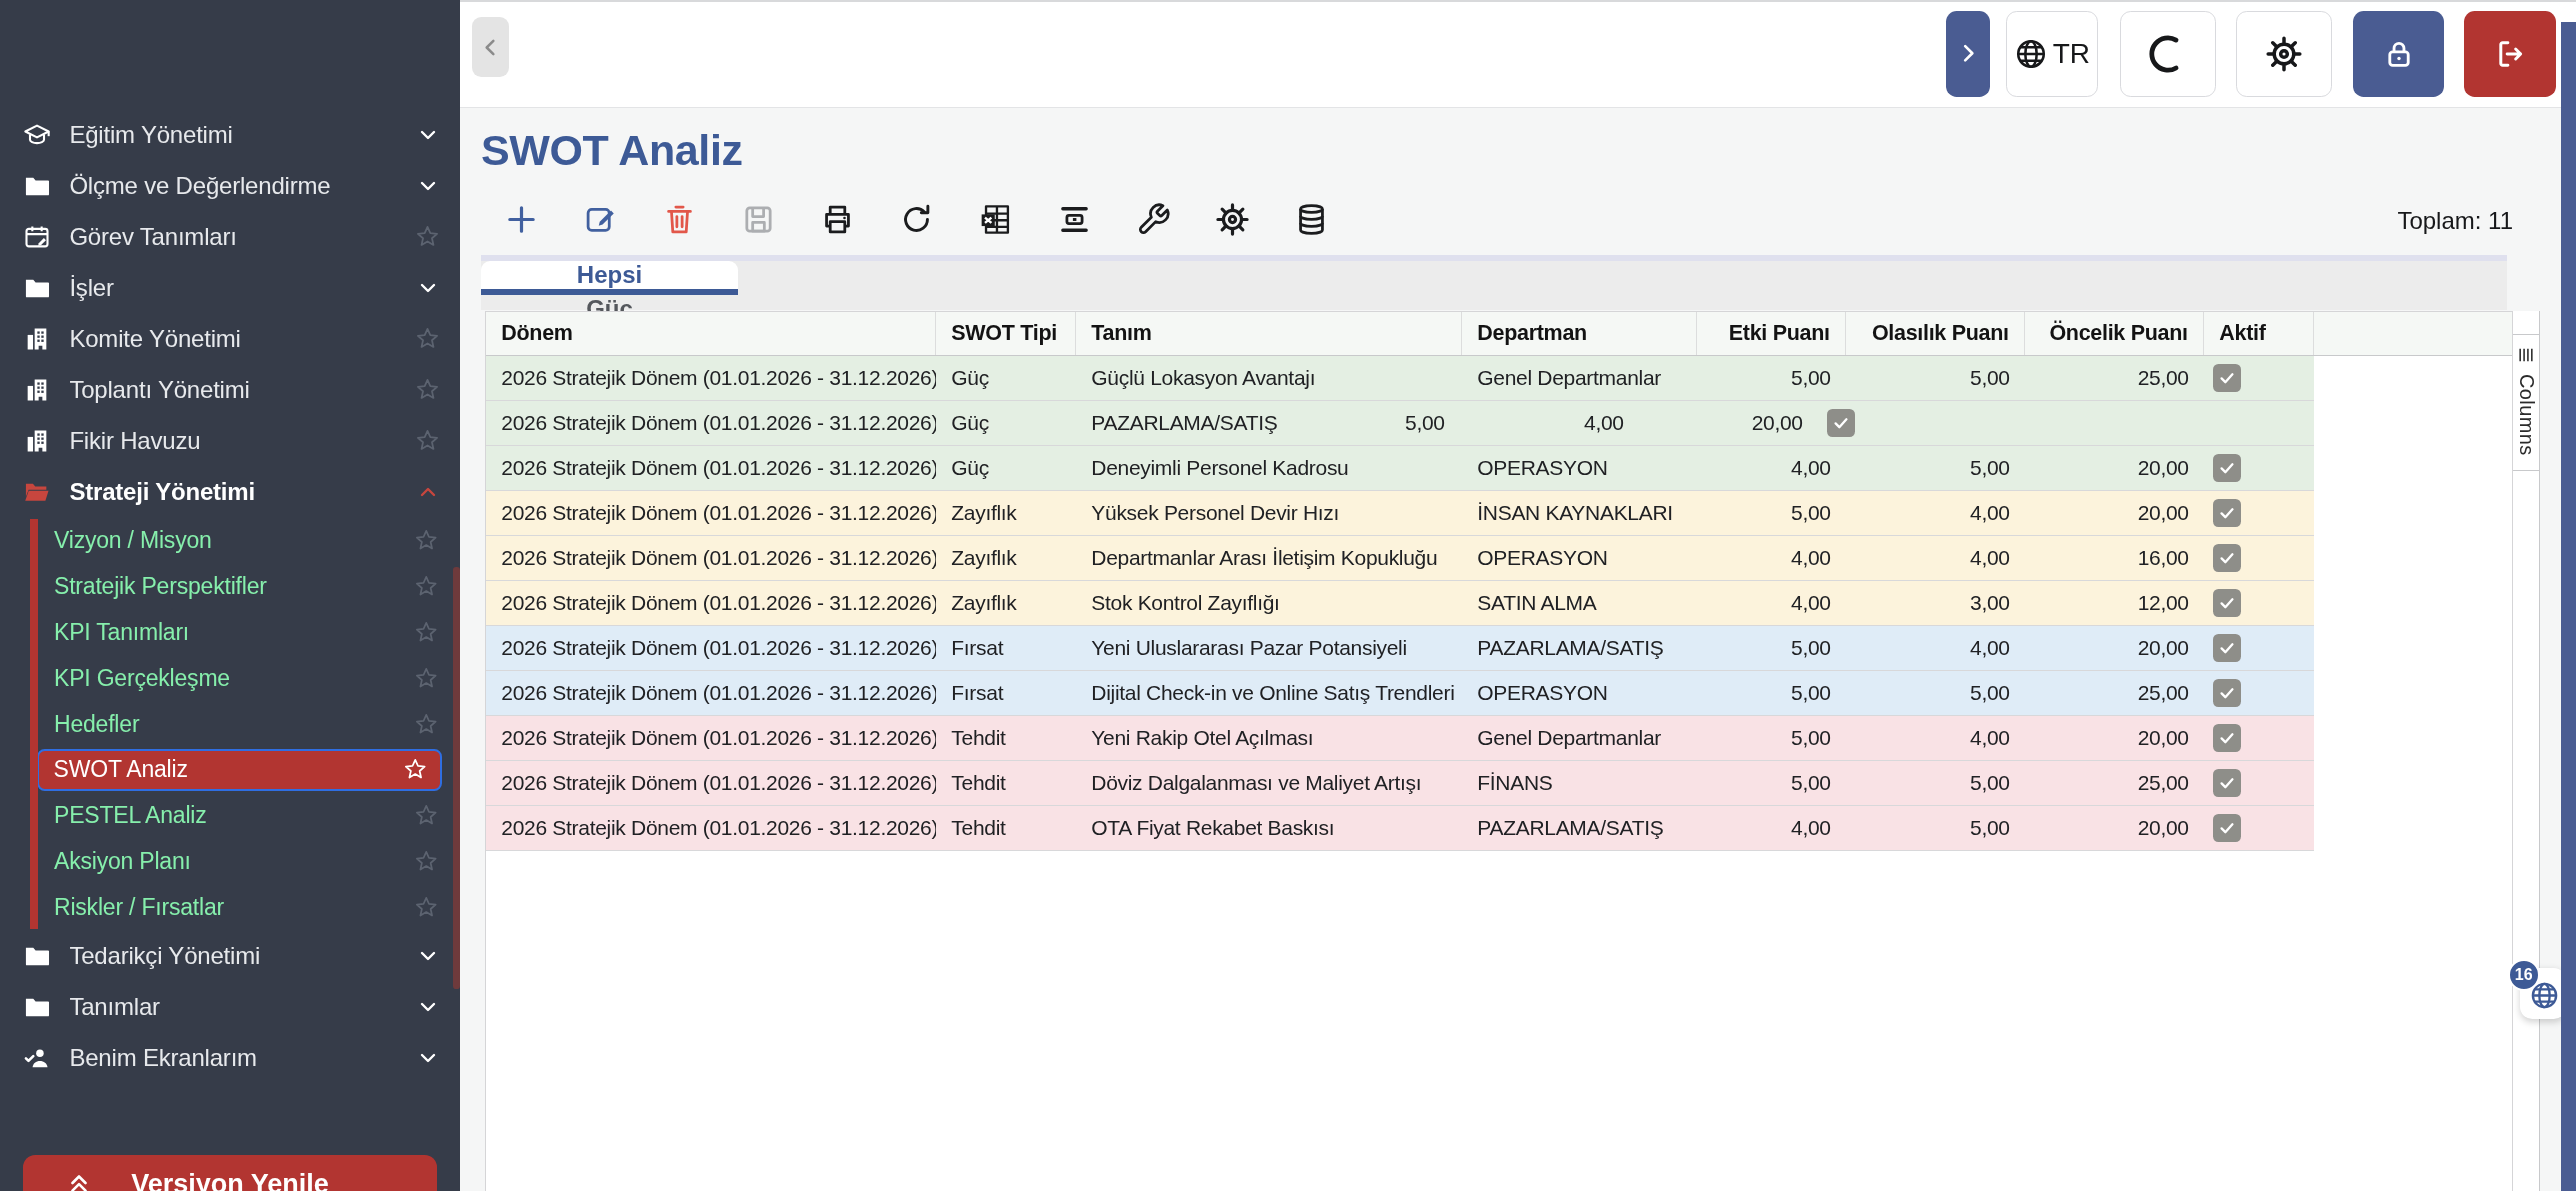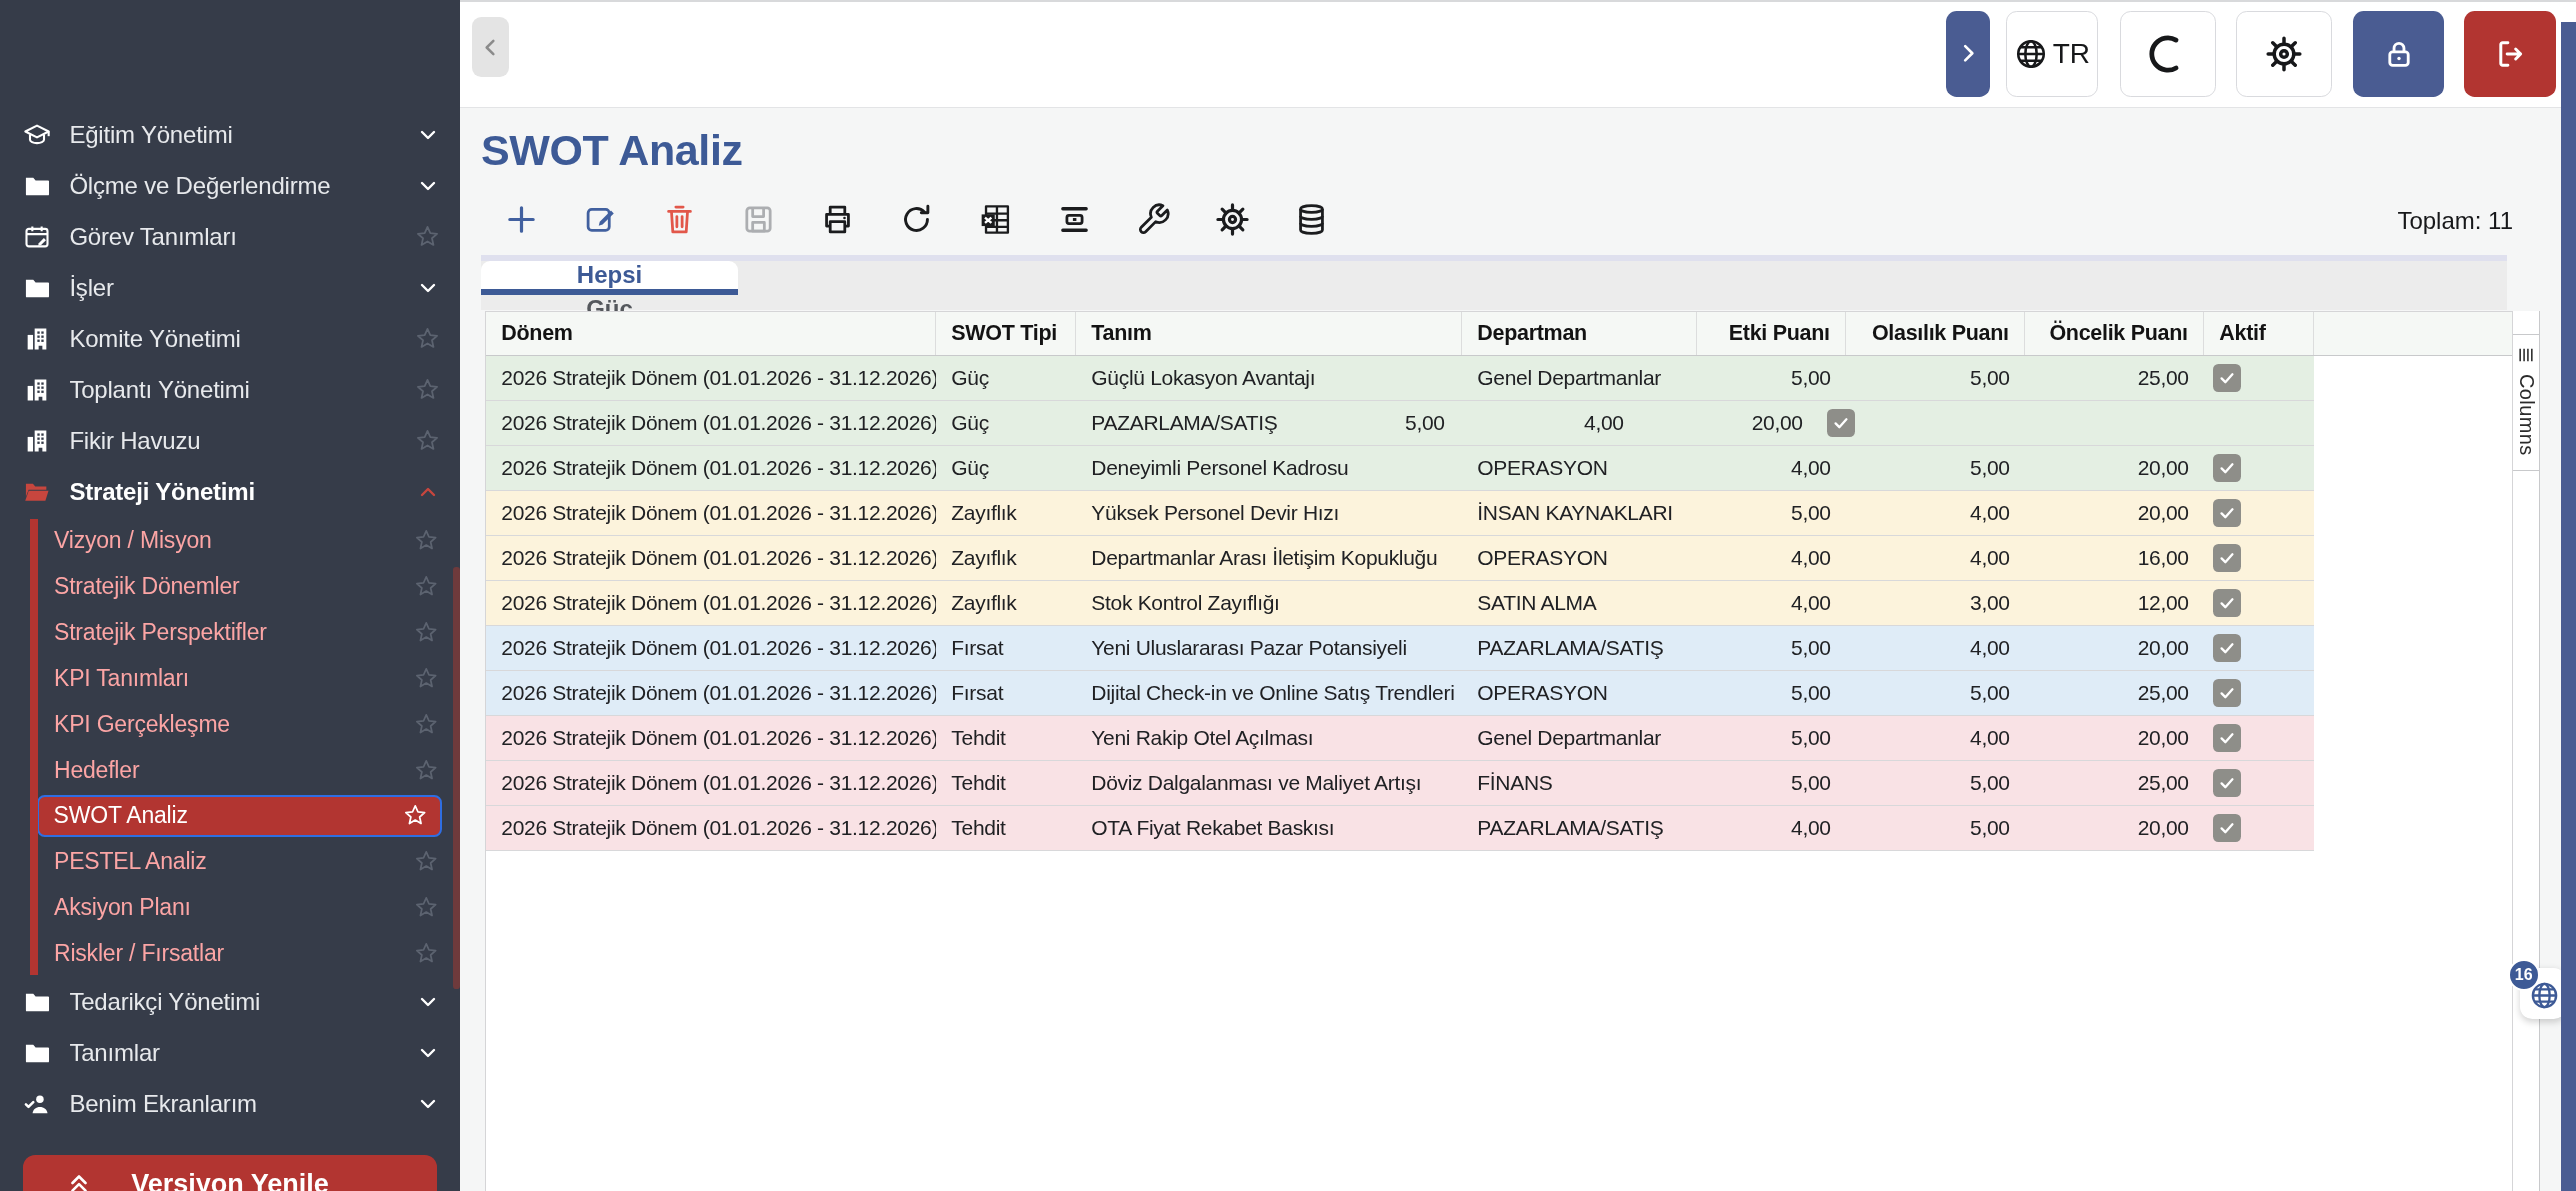--- a/index.html
+++ b/index.html
@@ -19,21 +19,21 @@
   .menu{position:absolute;top:109px;left:0;right:0;}
   .mi{height:51px;display:flex;align-items:center;padding:0 20px 0 23px;color:#e7e9ec;font-size:24px;cursor:pointer;}
   .mi .mic{width:28px;height:28px;color:#fff;}
   .mi .lbl{flex:1;margin-left:18.4px;white-space:nowrap;letter-spacing:-0.2px;}
   .mi .tric{width:24px;height:24px;color:#fff;}
   .mi .star{width:25px;height:25px;color:#5c6370;}
   .mi.accent{font-weight:700;color:#fff;}
   .mi.accent .mic,.mi.accent .tric{color:var(--red-bright);}
   .sub{position:relative;}
   .sub .bar{position:absolute;left:30px;top:1.5px;bottom:1.5px;width:8.4px;background:var(--red);}
-  .smi{height:46px;display:flex;align-items:center;padding:0 21.5px 0 54px;color:#fca5a5;font-size:23px;cursor:pointer;}
+  .smi{height:46px;display:flex;align-items:center;padding:0 21.5px 0 54px;color:#86efac;font-size:23px;cursor:pointer;}
   .smi .lbl{flex:1;white-space:nowrap;letter-spacing:-0.2px;}
   .smi .star{width:24.5px;height:24.5px;color:#5c6370;}
   .smi.active{background:var(--red);border:2.3px solid var(--sel-border);border-radius:7.7px;
               margin:1.5px 18.4px 1.5px 37px;padding:0 12.3px 0 14.6px;height:38px;color:#fff;}
   .smi.active .star{color:#fff;}
   .side-thumb{position:absolute;right:0;top:567px;height:422px;width:7px;background:#6e3a3c;border-radius:3.1px;}
   .version{position:absolute;left:23px;width:414px;top:1155px;height:71px;background:var(--red);
            border-radius:12.3px;color:#fff;font-weight:700;font-size:27px;display:flex;justify-content:center;
            padding-top:14px;box-sizing:border-box;border:none;cursor:pointer;}
   .version .vic{position:absolute;left:43px;top:15.3px;width:26px;height:26px;color:#fff;}
@@ -330,26 +330,20 @@
         </div>
         <div class="sub">
           <div class="bar"></div>
           <div class="smi">
             <span class="lbl">Vizyon / Misyon</span>
             <svg class="ic star" viewBox="0 0 32 32" width="24.5" height="24.5">
               <use href="#i-star"></use>
             </svg>
           </div>
           <div class="smi">
-            <span class="lbl">Stratejik Dönemler</span>
-            <svg class="ic star" viewBox="0 0 32 32" width="24.5" height="24.5">
-              <use href="#i-star"></use>
-            </svg>
-          </div>
-          <div class="smi">
             <span class="lbl">Stratejik Perspektifler</span>
             <svg class="ic star" viewBox="0 0 32 32" width="24.5" height="24.5">
               <use href="#i-star"></use>
             </svg>
           </div>
           <div class="smi">
             <span class="lbl">KPI Tanımları</span>
             <svg class="ic star" viewBox="0 0 32 32" width="24.5" height="24.5">
               <use href="#i-star"></use>
             </svg>

